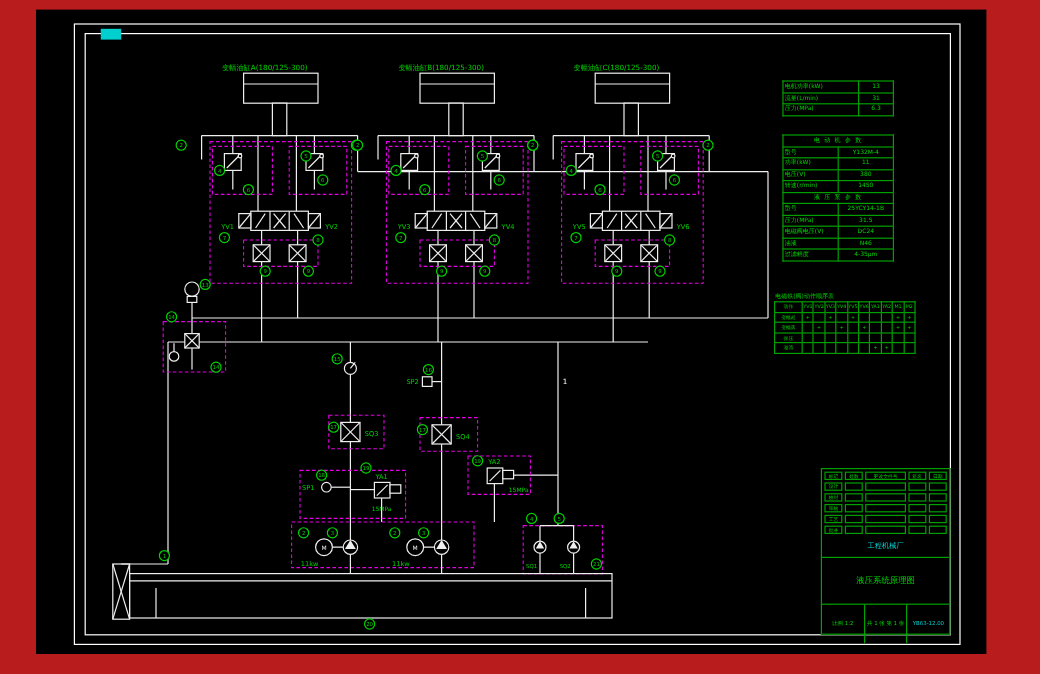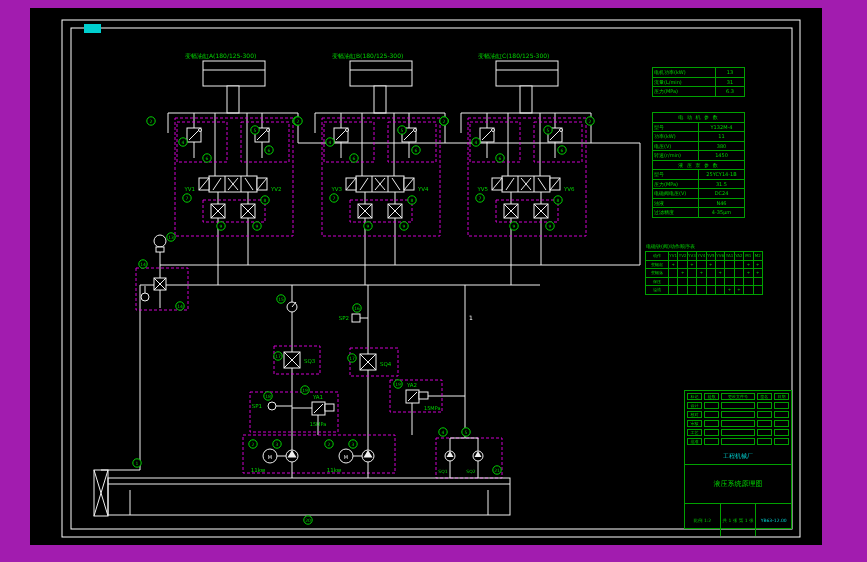--- a/index.html
+++ b/index.html
@@ -1,16 +1,16 @@
 <!DOCTYPE html>
 <html><head>
 <meta charset="utf-8">
 <style>
   html,body{margin:0;padding:0;background:#7b8a98;}
-  .stage{position:relative;width:867px;height:562px;background:#a21caf;overflow:hidden;
+  .stage{position:relative;width:867px;height:562px;background:#b91c1c;overflow:hidden;
          font-family:"DejaVu Sans",sans-serif;}
   .paper{position:absolute;left:30px;top:8px;width:792px;height:537px;background:#000;}
   svg.schematic{position:absolute;left:0;top:0;}
   .gtable{position:absolute;z-index:3;}
   .gtable table{border-collapse:collapse;table-layout:fixed;background:#000;}
   .gtable td{border:1px solid #00a000;color:#00d400;font-size:5px;line-height:1.7;
              padding:0 1px;white-space:nowrap;overflow:hidden;}
   #tbl-pump{left:652px;top:67px;width:93px;}
   #tbl-pump table{width:93px;}
   #tbl-pump td.lab{width:60px;}

